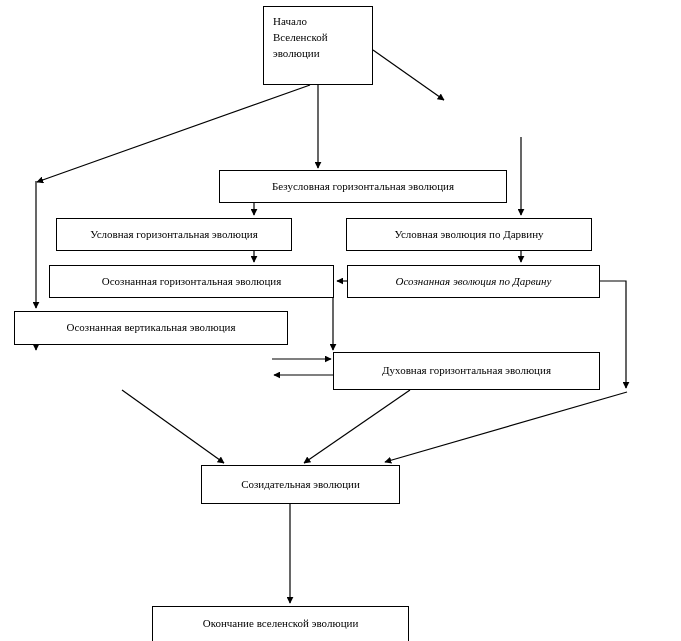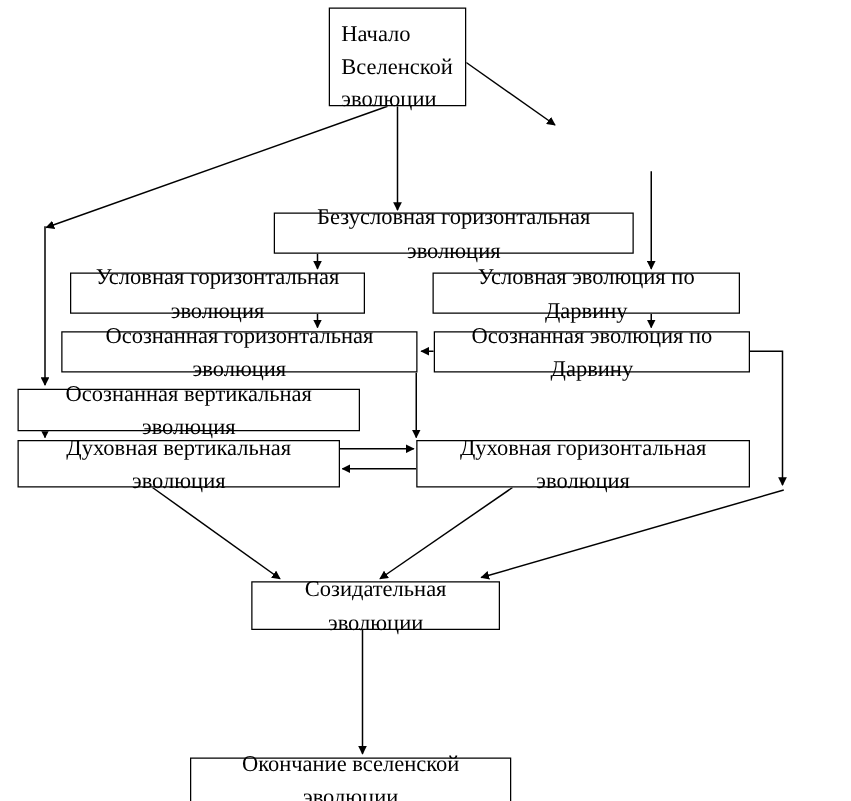--- a/index.html
+++ b/index.html
@@ -27,21 +27,21 @@
   }
   .node {
     position: absolute;
     box-sizing: border-box;
     border: 1px solid #000000;
     background: #ffffff;
     display: flex;
     align-items: center;
     justify-content: center;
     text-align: center;
-    font-size: 18px;
+    font-size: 11px;
     line-height: 1.45;
     color: #000000;
     padding: 2px 6px;
     z-index: 2;
   }
   .node.multiline {
     align-items: flex-start;
     justify-content: flex-start;
     text-align: left;
     padding: 7px 9px;
@@ -98,31 +98,28 @@
     </div>
 
   <div class="node" style="left: 346px; top: 218px; width: 246px; height: 33px; border-color: rgb(0, 0, 0); background: rgb(255, 255, 255);">
       <span>Условная эволюция по Дарвину</span>
     </div>
 
   <div class="node" style="left: 49px; top: 265px; width: 285px; height: 33px; border-color: rgb(0, 0, 0); background: rgb(255, 255, 255);">
       <span>Осознанная горизонтальная эволюция</span>
     </div>
 
-  <div class="node" style="left: 347px; top: 265px; width: 253px; height: 33px; border-color: rgb(0, 0, 0); background: rgb(255, 255, 255);">
+  <div class="node" style="left: 347px; top: 265px; width: 253px; height: 33px; border-color: rgb(0, 0, 0); background: rgb(255, 255, 255); font-style: italic;">
       <span>Осознанная эволюция по Дарвину</span>
     </div>
 
   <div class="node" style="left: 14px; top: 311px; width: 274px; height: 34px; border-color: rgb(0, 0, 0); background: rgb(255, 255, 255);">
       <span>Осознанная вертикальная эволюция</span>
     </div>
 
-  <div class="node" style="left: 14px; top: 352px; width: 258px; height: 38px; border-color: rgb(0, 0, 0); background: rgb(255, 255, 255);">
-      <span>Духовная вертикальная эволюция</span>
-    </div>
 
   <div class="node" style="left: 333px; top: 352px; width: 267px; height: 38px; border-color: rgb(0, 0, 0); background: rgb(255, 255, 255);">
       <span>Духовная горизонтальная эволюция</span>
     </div>
 
   <div class="node" style="left: 201px; top: 465px; width: 199px; height: 39px; border-color: rgb(0, 0, 0); background: rgb(255, 255, 255);">
       <span>Созидательная эволюции</span>
     </div>
 
   <div class="node" style="left: 152px; top: 606px; width: 257px; height: 36px; border-color: rgb(0, 0, 0); background: rgb(255, 255, 255);">

